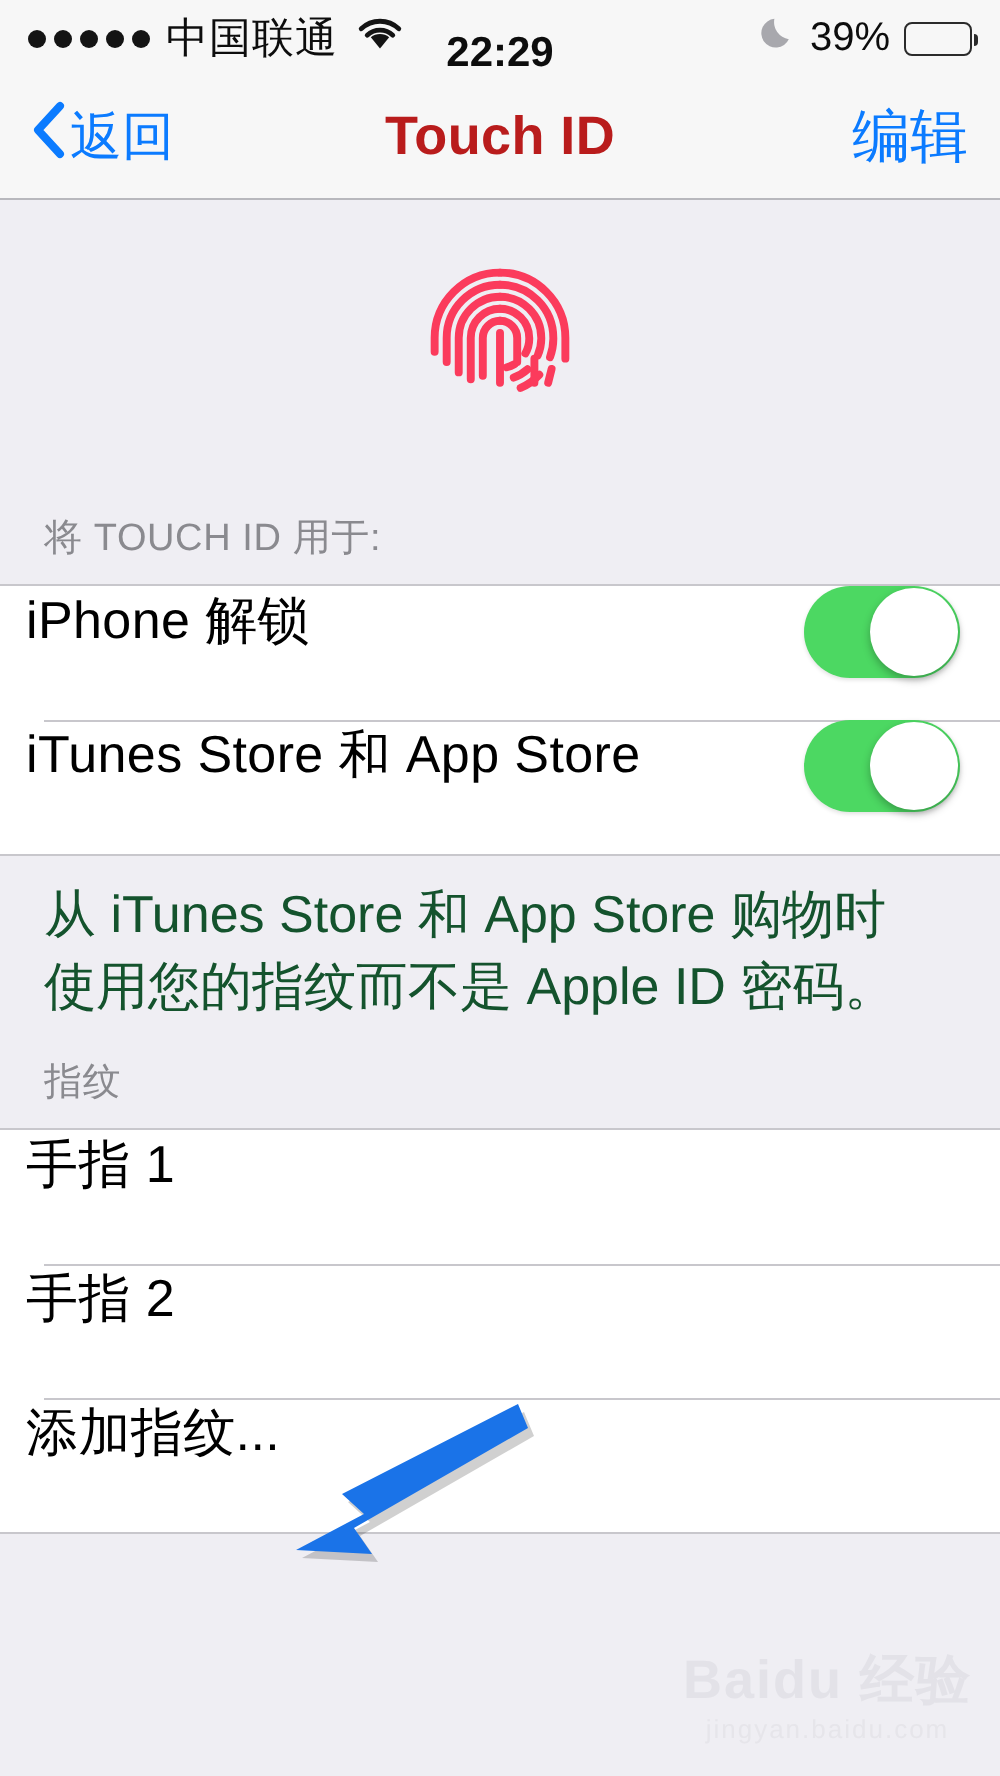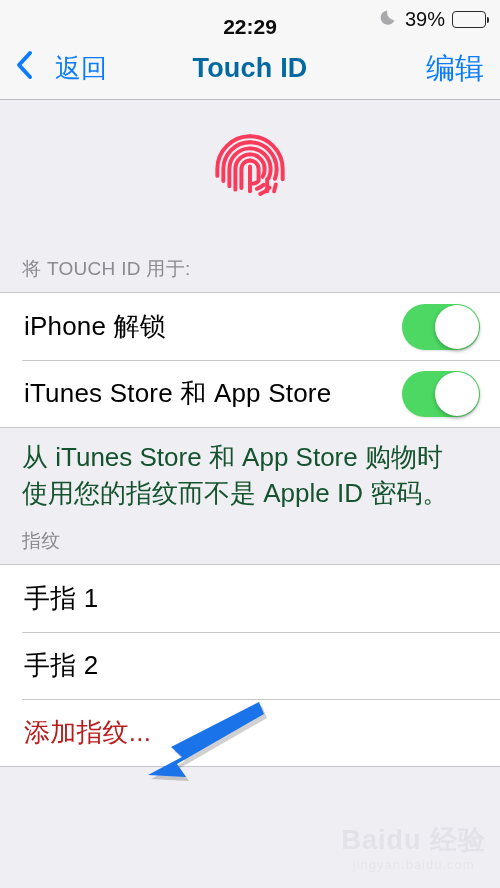--- a/index.html
+++ b/index.html
@@ -103,33 +103,33 @@
     border-bottom: 1px solid #b8b8bd;
     display: flex;
     align-items: center;
     position: relative;
     padding: 0 16px;
     box-sizing: border-box;
   }
   .nav-back {
     display: flex;
     align-items: center;
-    gap: 22px;
+    gap: 2px;
     color: #0b7bff;
     font-size: 26px;
     cursor: pointer;
   }
   .chev-back { display:block; }
   .nav-title {
     position: absolute;
     left: 0; right: 0;
     text-align: center;
     font-size: 27px;
     font-weight: bold;
-    color: #0369a1;
+    color: #b91c1c;
     pointer-events: none;
     letter-spacing: 0.2px;
   }
   .nav-edit {
     margin-left: auto;
     color: #0b7bff;
     font-size: 29px;
     cursor: pointer;
     z-index: 2;
   }
@@ -157,41 +157,40 @@
   .section-header.tight { padding-top: 16px; }
 
   .group {
     background: #ffffff;
     border-top: 1px solid #c8c7cc;
     border-bottom: 1px solid #c8c7cc;
   }
   .row {
     height: 67px;
     display: flex;
-    align-items: center;
-    padding: 0 20px 0 24px;
+    padding: 0 20px 0 13px;
     box-sizing: border-box;
     position: relative;
     cursor: pointer;
   }
   .row + .row::before {
     content: "";
     position: absolute;
     left: 22px;
     right: 0;
     top: 0;
     height: 1px;
     background: #c8c7cc;
   }
   .row-label {
     font-size: 26px;
     color: #000000;
     letter-spacing: 0.2px;
   }
-  .row-label.link { color: #b91c1c; }
+  .row-label.link { color: #000000; }
 
   .switch {
     margin-left: auto;
     width: 78px;
     height: 46px;
     border-radius: 23px;
     background: #4cd862;
     position: relative;
     box-shadow: 0 1px 2px rgba(0,0,0,0.12);
     flex: none;
@@ -245,20 +244,37 @@
     font-size: 13px;
     color: #e6e5ea;
     letter-spacing: 1px;
     margin-top: 3px;
   }
 </style>
 </head>
 <body>
 
 <div class="status-bar">
+  <div class="status-left">
+    <div class="signal-dots">
+      <span></span>
+        <span></span>
+        <span></span>
+        <span></span>
+        <span></span>
+    </div>
+    <div class="carrier">中国联通</div>
+    <span class="wifi-icon">
+      <svg width="26" height="19" viewBox="0 0 26 19">
+        <path d="M13 17.2 L8.4 11.6 A7.2 7.2 0 0 1 17.6 11.6 Z" fill="#141414"></path>
+        <path d="M3.6 7.4 A13.6 13.6 0 0 1 22.4 7.4" stroke="#141414" stroke-width="2.4" fill="none" stroke-linecap="round"></path>
+        <path d="M6.6 10.6 A9.3 9.3 0 0 1 19.4 10.6" stroke="#141414" stroke-width="2.4" fill="none" stroke-linecap="round"></path>
+      </svg>
+    </span>
+  </div>
 
   <div class="status-center">22:29</div>
 
   <div class="status-right">
     <span class="moon-icon">
       <svg width="19" height="19" viewBox="0 0 19 19">
         <path d="M15.4 12.6 A7.2 7.2 0 1 1 8.2 2.4 A8.6 8.6 0 0 0 15.4 12.6 Z" fill="#a8a8ad"></path>
       </svg>
     </span>
     <span class="battery-pct">39%</span>

